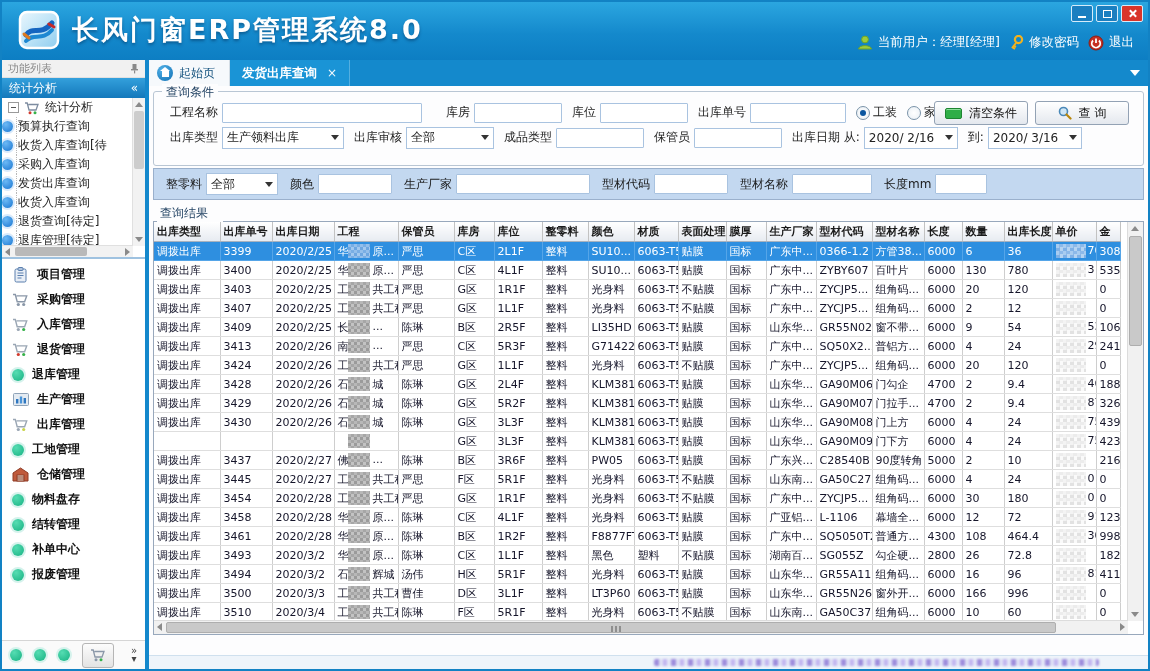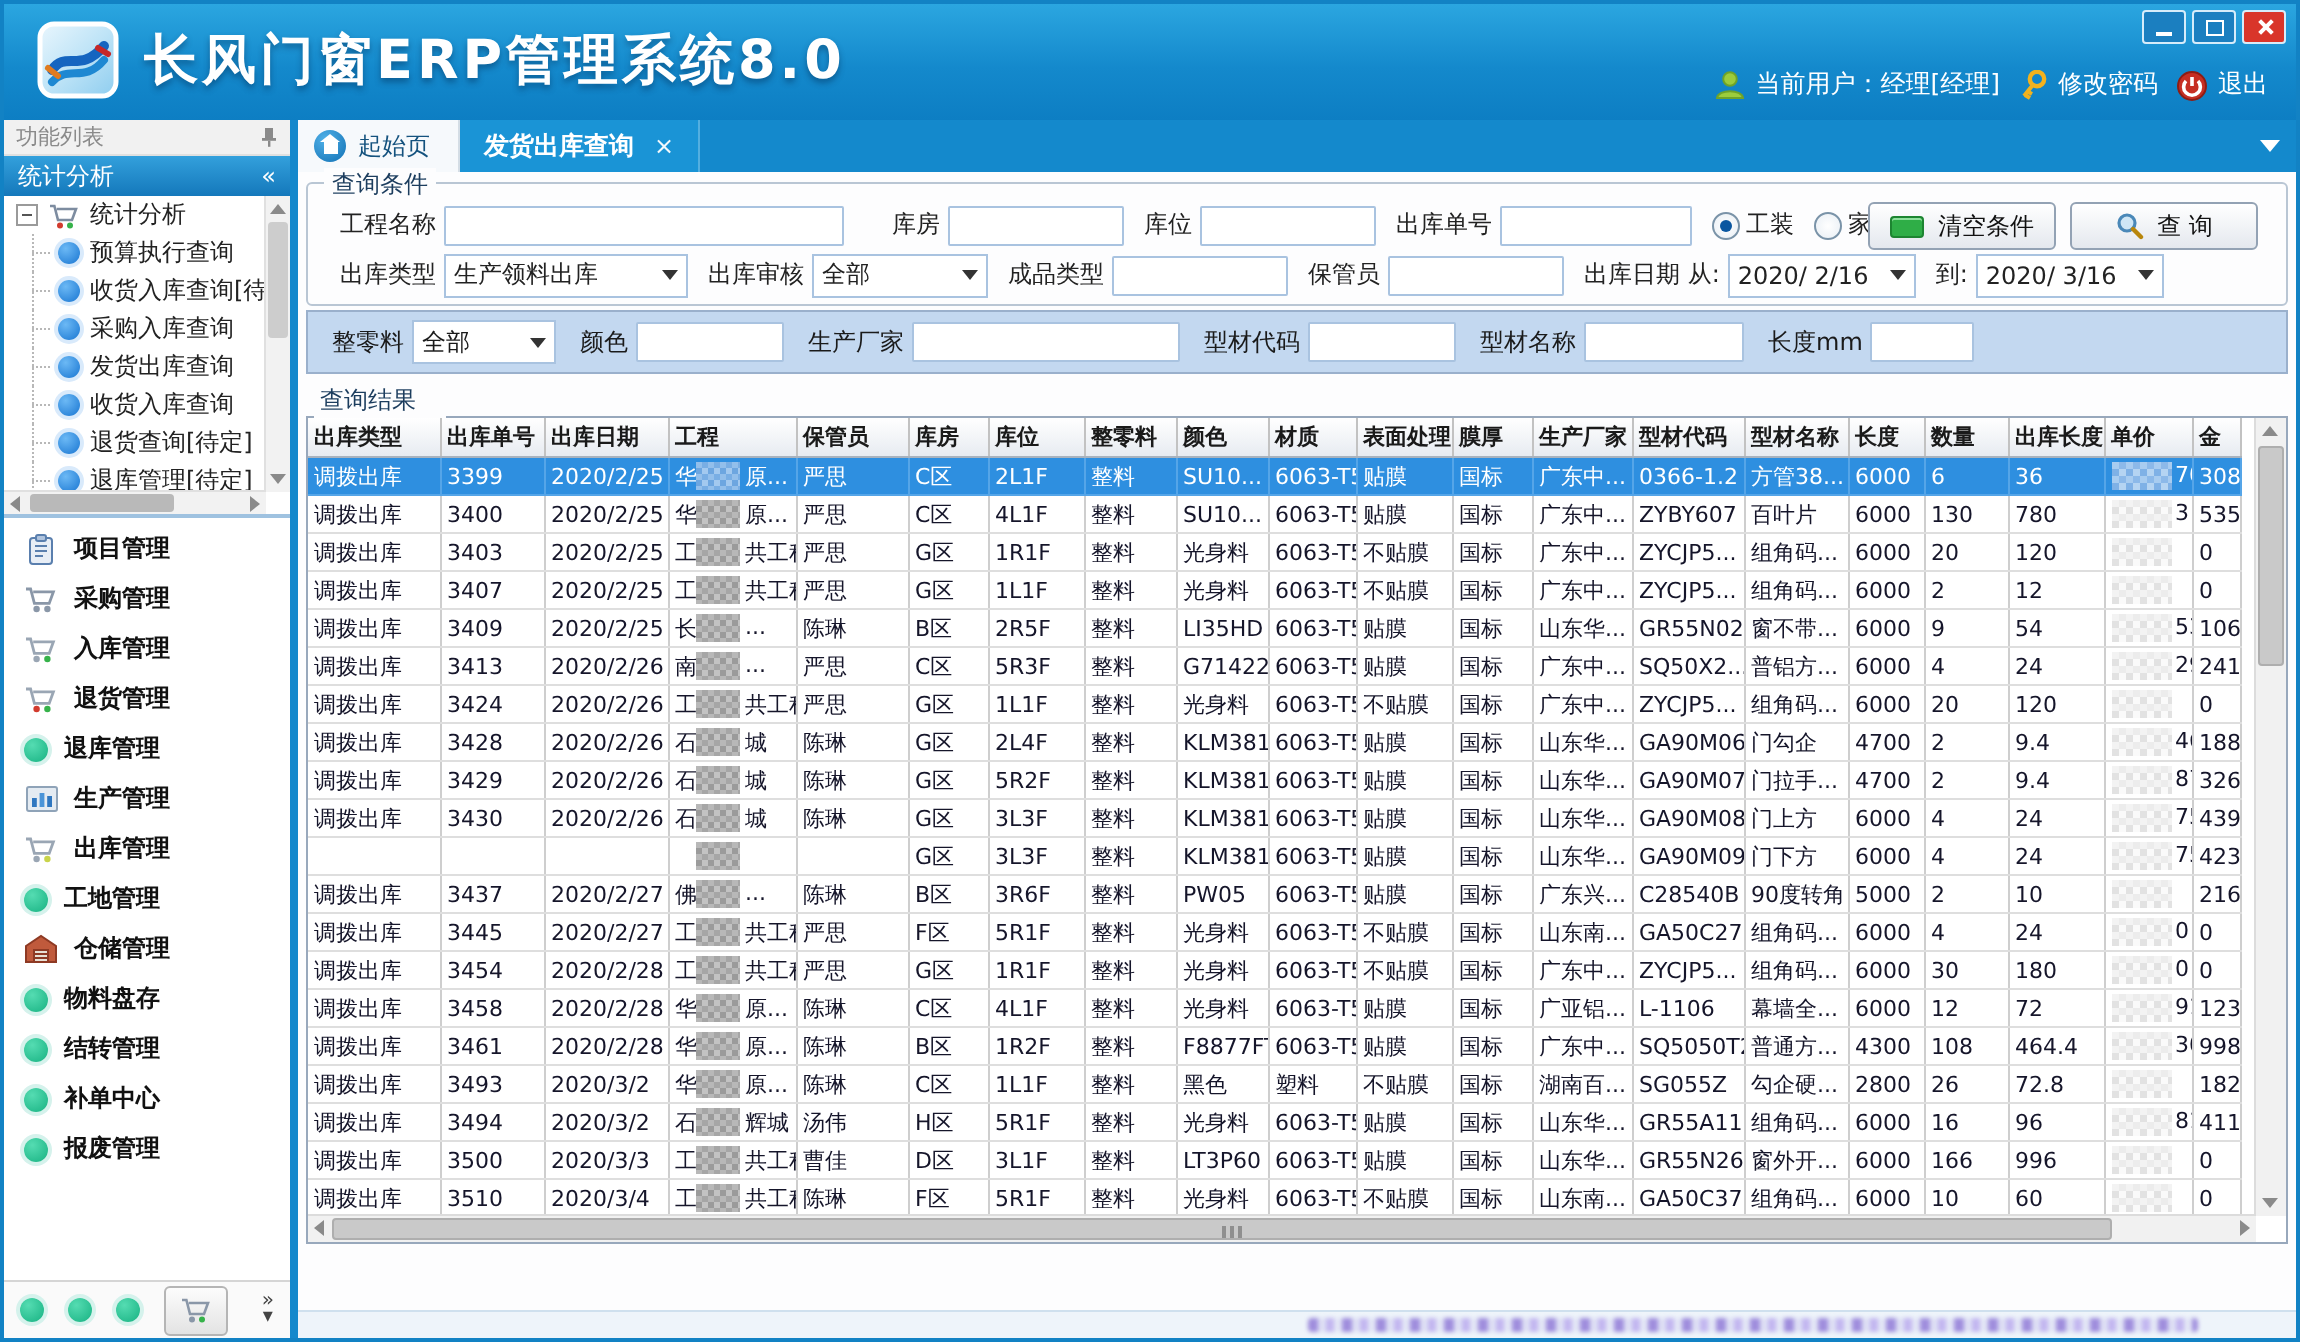--- a/index.html
+++ b/index.html
@@ -28,21 +28,21 @@
 
   
   .panel-title{height:17px;background:#f1f1f1;color:#8a8a8a;font-size:11px;display:flex;align-items:center;padding:0 6px;border-bottom:1px solid #e0e0e0;}
   .panel-title .sp{flex:1;}
   .group-header{height:20px;background:linear-gradient(#33a0dc,#1478bb);color:#fff;font-size:12px;display:flex;align-items:center;padding:0 7px;}
   .group-header .sp{flex:1;}
   .tree-wrap{position:relative;height:159px;border-bottom:2px solid #9fc2e0;overflow:hidden;background:#fff;}
   .tree{position:absolute;left:0;top:0;right:12px;bottom:11px;overflow:hidden;}
   .tree-row{height:19px;display:flex;align-items:center;gap:5px;font-size:12px;color:#222;white-space:nowrap;}
   .tree-root{padding-left:6px;}
-  .tree-child{padding-left:27px;position:relative;}
+  .tree-child{position:relative;}
   .tree-child:before{content:"";position:absolute;left:14px;top:0;bottom:0;border-left:1px dotted #b8b8b8;}
   .tree-child:after{content:"";position:absolute;left:14px;top:9px;width:9px;border-top:1px dotted #b8b8b8;}
   .collapse-box{width:9px;height:9px;border:1px solid #9a9a9a;background:#fff;display:inline-flex;align-items:center;justify-content:center;}
   .collapse-box i{display:block;width:5px;height:1px;background:#555;}
   .blue-dot{width:11px;height:11px;border-radius:50%;background:radial-gradient(circle at 35% 30%,#6cb9f5,#1976d2);box-shadow:0 0 0 2px #d9eafb;flex:0 0 auto;}
   .vscroll{position:absolute;right:0;top:0;width:12px;background:#f2f2f2;border-left:1px solid #e0e0e0;}
   .hscroll{position:absolute;left:0;bottom:0;height:11px;background:#f2f2f2;border-top:1px solid #e0e0e0;}
   .tree-wrap .vscroll{bottom:11px;}
   .tree-wrap .hscroll{right:12px;}
   .arr{position:absolute;width:0;height:0;}
@@ -64,21 +64,21 @@
   .tabstrip{height:26px;background:#1489cc;display:flex;align-items:stretch;}
   .tab-home{background:#f6f9fc;display:flex;align-items:center;gap:6px;padding:0 14px 0 8px;font-size:12px;color:#14527e;border-right:1px solid #d4dde5;}
   .home-badge{width:16px;height:16px;border-radius:50%;background:radial-gradient(circle at 35% 30%,#51b1e8,#1070b4);display:flex;align-items:center;justify-content:center;}
   .home-glyph{width:7px;height:6px;background:#fff;position:relative;margin-top:2px;}
   .home-glyph:before{content:"";position:absolute;left:-1.5px;top:-4px;border-left:5px solid transparent;border-right:5px solid transparent;border-bottom:4px solid #fff;}
   .tab-active{background:#1a94d6;color:#fff;font-weight:bold;font-size:12.5px;display:flex;align-items:center;gap:10px;padding:0 12px;border-right:1px solid rgba(255,255,255,.25);}
   .tab-close{font-weight:normal;font-size:12px;opacity:.95;}
   .tab-caret{margin-left:auto;align-self:center;margin-right:8px;width:0;height:0;border-left:5px solid transparent;border-right:5px solid transparent;border-top:6px solid #fff;}
 
   
-  .query-box{margin:5px 4px 2px 4px;border:1px solid #b9c6d4;border-radius:3px;position:relative;padding:8px 6px 2px 6px;background:#fdfdfe;}
+  .query-box{margin:5px 4px 2px 4px;border:1px solid #b9c6d4;border-radius:3px;position:relative;padding:8px 6px 15px 6px;background:#fdfdfe;}
   .legend{position:absolute;top:-8px;left:8px;background:#fdfdfe;padding:0 4px;font-size:12px;color:#1c3d5e;}
   .qrow{display:flex;align-items:center;height:25px;font-size:12px;color:#222;}
   .qrow .lbl{margin:0 4px 0 10px;white-space:nowrap;}
   .tbox{height:18px;border:1px solid #a9c3e0;background:#fff;border-radius:1px;}
   .sel{height:20px;border:1px solid #a9c3e0;background:#fff;display:flex;align-items:center;font-size:12px;padding:0 4px;position:relative;}
   .sel .cv{flex:1;white-space:nowrap;overflow:hidden;}
   .sel .caret{width:0;height:0;border-left:4px solid transparent;border-right:4px solid transparent;border-top:5px solid #333;margin-left:4px;}
   .radio{width:12px;height:12px;border-radius:50%;border:1px solid #7a93a8;background:radial-gradient(#fff,#e8eef4);display:inline-flex;align-items:center;justify-content:center;margin:0 3px 0 10px;}
   .radio.on i{width:6px;height:6px;border-radius:50%;background:#0a56a0;display:block;}
   .qbuttons{position:absolute;right:14px;top:9px;display:flex;flex-direction:row;gap:7px;}

